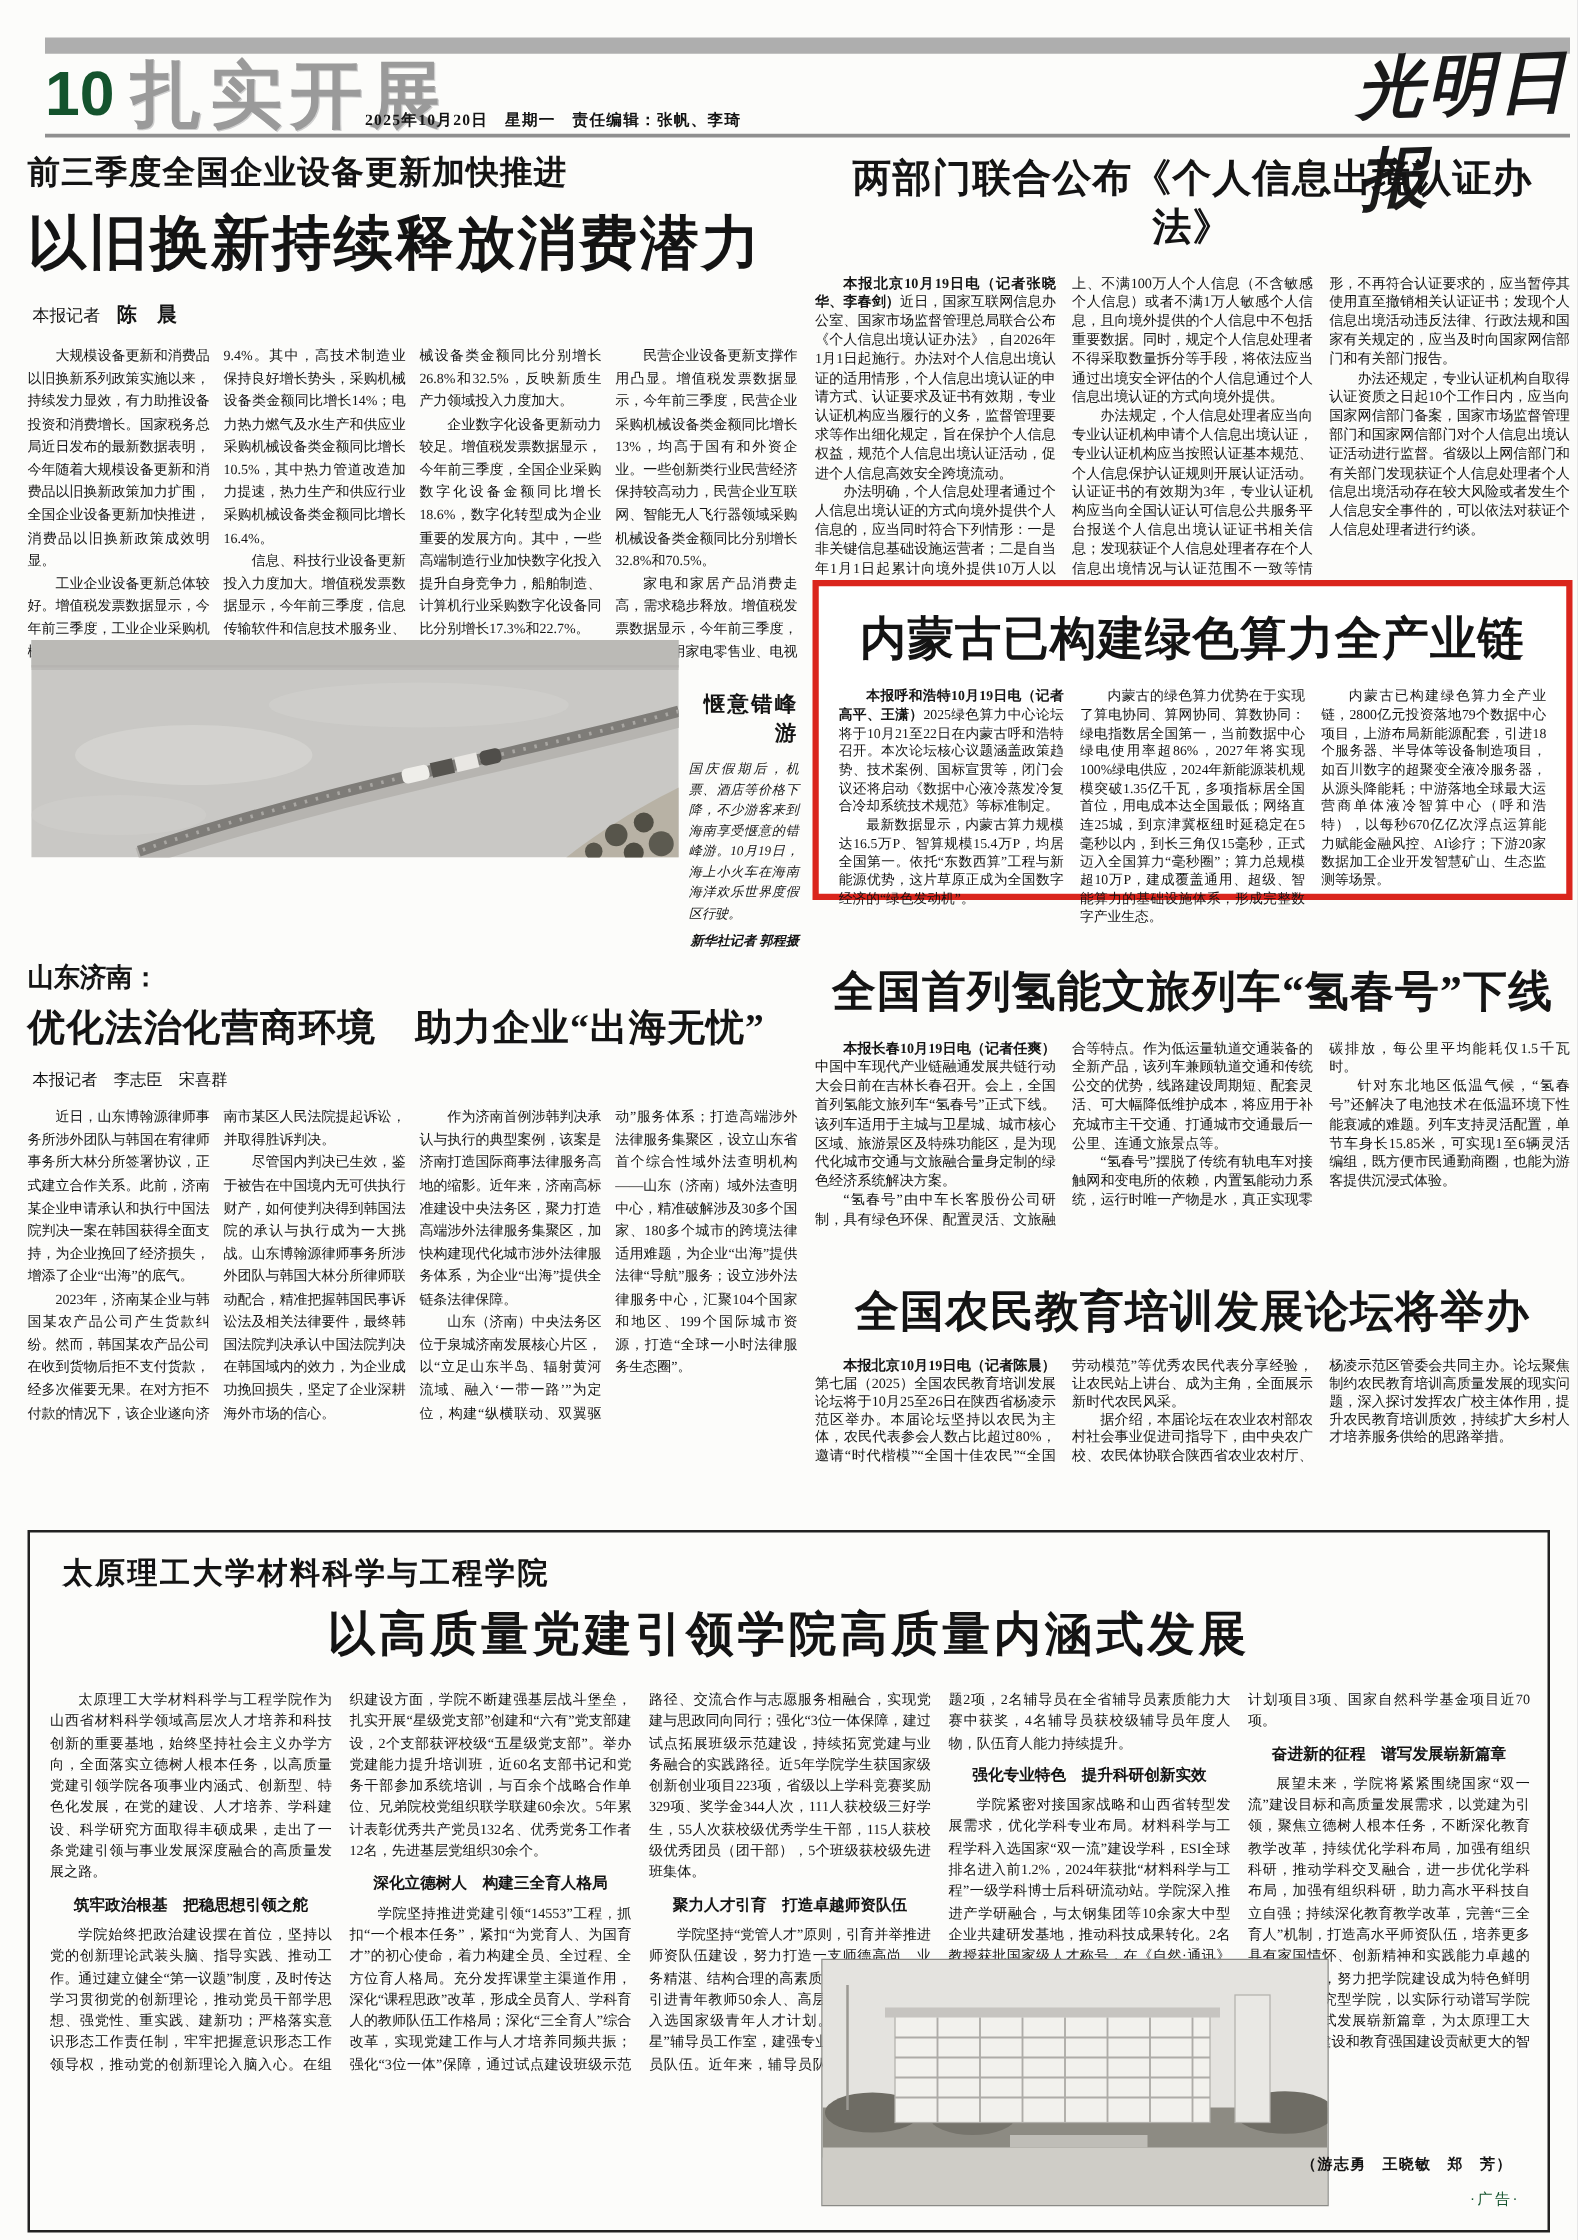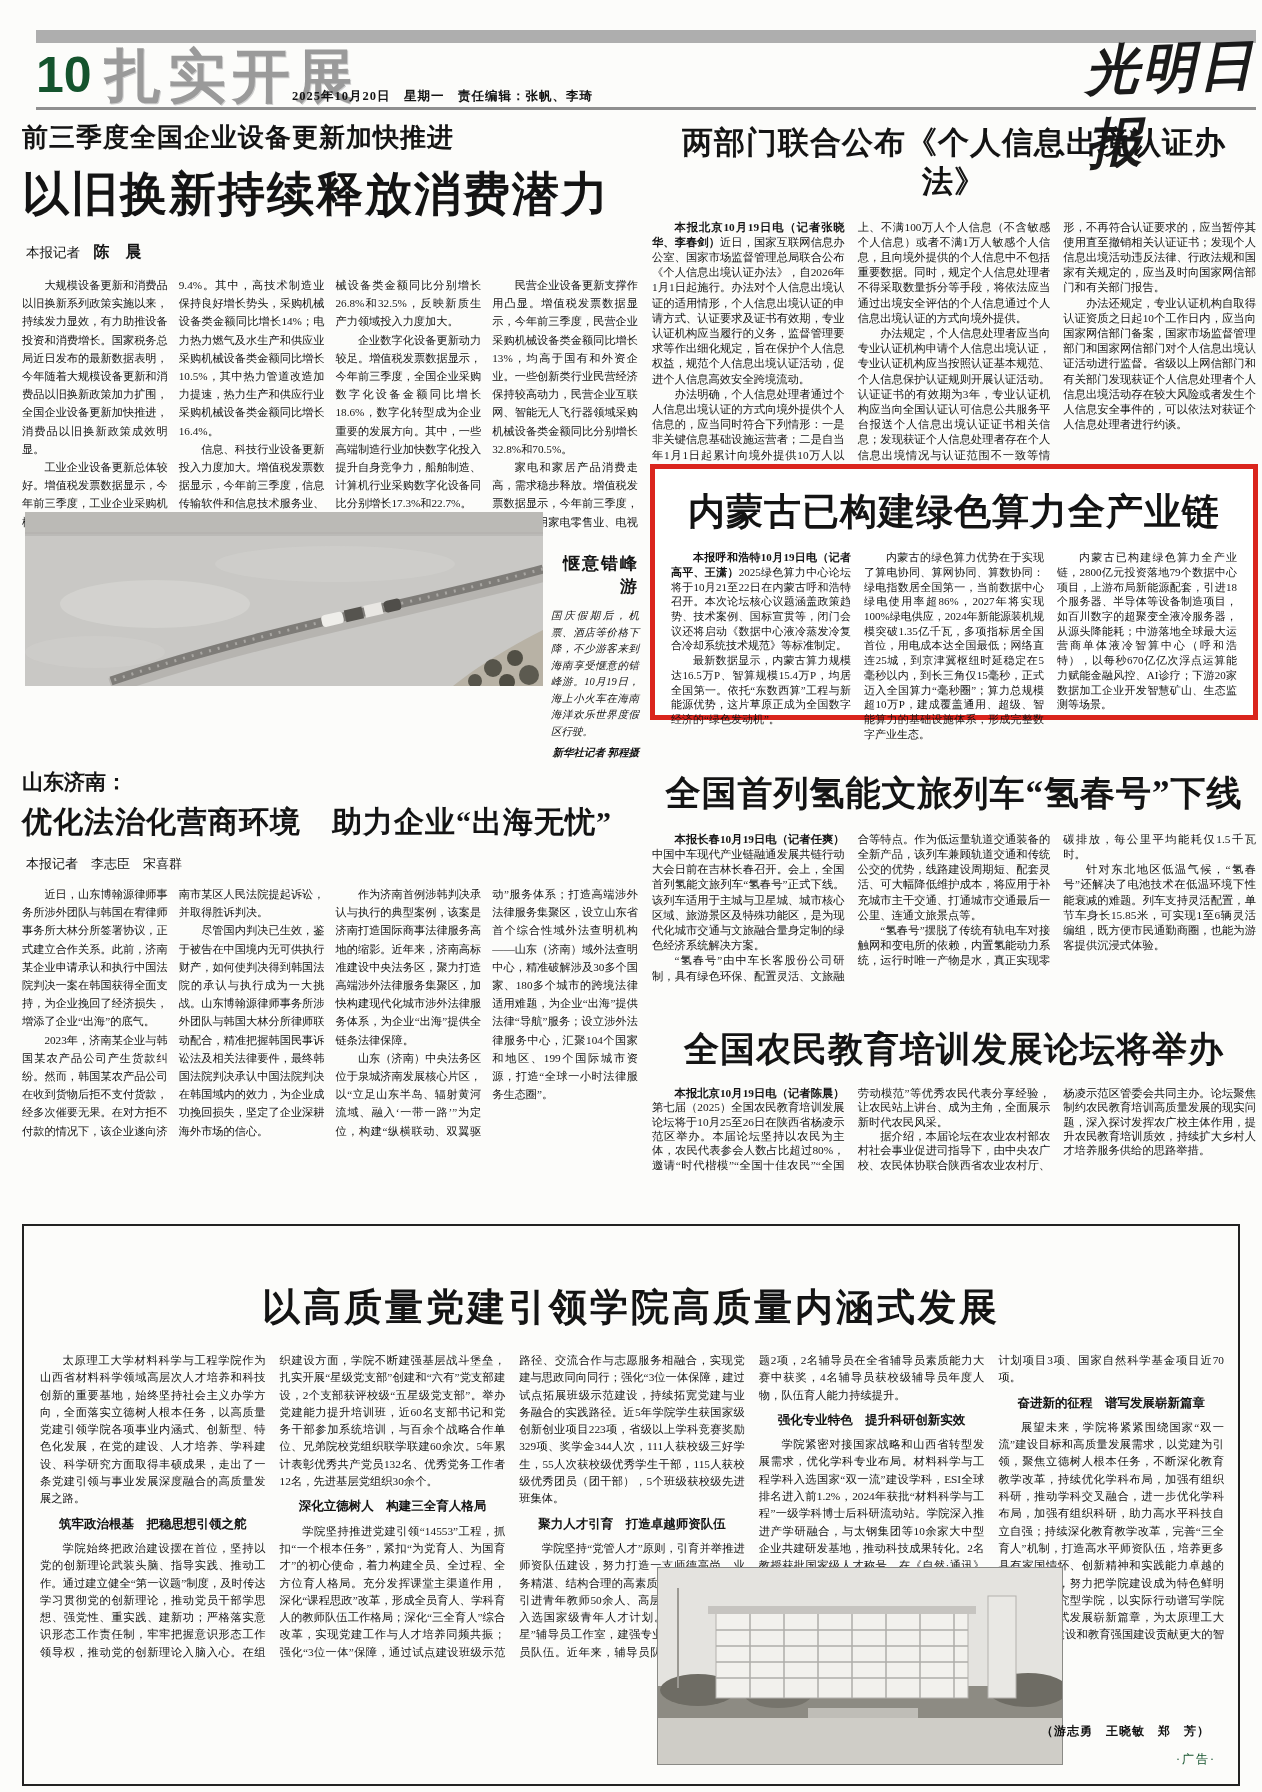--- a/index.html
+++ b/index.html
@@ -174,20 +174,21 @@
 
   <div class="sec-farmers">
     <div class="r-headline">全国农民教育培训发展论坛将举办</div>
     <div class="cols cols3">
       <p><b class="lead-bold">本报北京10月19日电（记者陈晨）</b><span>第七届（2025）全国农民教育培训发展论坛将于10月25至26日在陕西省杨凌示范区举办。本届论坛坚持以农民为主体，农民代表参会人数占比超过80%，邀请“时代楷模”“全国十佳农民”“全国劳动模范”等优秀农民代表分享经验，让农民站上讲台、成为主角，全面展示新时代农民风采。</span></p>
       <p>据介绍，本届论坛在农业农村部农村社会事业促进司指导下，由中央农广校、农民体协联合陕西省农业农村厅、杨凌示范区管委会共同主办。论坛聚焦制约农民教育培训高质量发展的现实问题，深入探讨发挥农广校主体作用，提升农民教育培训质效，持续扩大乡村人才培养服务供给的思路举措。</p>
     </div>
   </div>
 
   <div class="ad-box">
+    <div class="ad-org">太原理工大学材料科学与工程学院</div>
     <div class="ad-headline">以高质量党建引领学院高质量内涵式发展</div>
     <div class="ad-cols">
       <p>太原理工大学材料科学与工程学院作为山西省材料科学领域高层次人才培养和科技创新的重要基地，始终坚持社会主义办学方向，全面落实立德树人根本任务，以高质量党建引领学院各项事业内涵式、创新型、特色化发展，在党的建设、人才培养、学科建设、科学研究方面取得丰硕成果，走出了一条党建引领与事业发展深度融合的高质量发展之路。</p>
       <p class="ad-sub">筑牢政治根基　把稳思想引领之舵</p>
       <p>学院始终把政治建设摆在首位，坚持以党的创新理论武装头脑、指导实践、推动工作。通过建立健全“第一议题”制度，及时传达学习贯彻党的创新理论，推动党员干部学思想、强党性、重实践、建新功；严格落实意识形态工作责任制，牢牢把握意识形态工作领导权，推动党的创新理论入脑入心。在组织建设方面，学院不断建强基层战斗堡垒，扎实开展“星级党支部”创建和“六有”党支部建设，2个支部获评校级“五星级党支部”。举办党建能力提升培训班，近60名支部书记和党务干部参加系统培训，与百余个战略合作单位、兄弟院校党组织联学联建60余次。5年累计表彰优秀共产党员132名、优秀党务工作者12名，先进基层党组织30余个。</p>
       <p class="ad-sub">深化立德树人　构建三全育人格局</p>
       <p>学院坚持推进党建引领“14553”工程，抓扣“一个根本任务”，紧扣“为党育人、为国育才”的初心使命，着力构建全员、全过程、全方位育人格局。充分发挥课堂主渠道作用，深化“课程思政”改革，形成全员育人、学科育人的教师队伍工作格局；深化“三全育人”综合改革，实现党建工作与人才培养同频共振；强化“3位一体”保障，通过试点建设班级示范路径、交流合作与志愿服务相融合，实现党建与思政同向同行；强化“3位一体保障，建过试点拓展班级示范建设，持续拓宽党建与业务融合的实践路径。近5年学院学生获国家级创新创业项目223项，省级以上学科竞赛奖励329项、奖学金344人次，111人获校级三好学生，55人次获校级优秀学生干部，115人获校级优秀团员（团干部），5个班级获校级先进班集体。</p>
       <p class="ad-sub">聚力人才引育　打造卓越师资队伍</p>
       <p>学院坚持“党管人才”原则，引育并举推进师资队伍建设，努力打造一支师德高尚、业务精湛、结构合理的高素质教师队伍。5年来引进青年教师50余人、高层次人才4人，1人入选国家级青年人才计划。学院依托“北极星”辅导员工作室，建强专业化、职业化辅导员队伍。近年来，辅导员队伍获省级思政课题2项，2名辅导员在全省辅导员素质能力大赛中获奖，4名辅导员获校级辅导员年度人物，队伍育人能力持续提升。</p>
       <p class="ad-sub">强化专业特色　提升科研创新实效</p>

